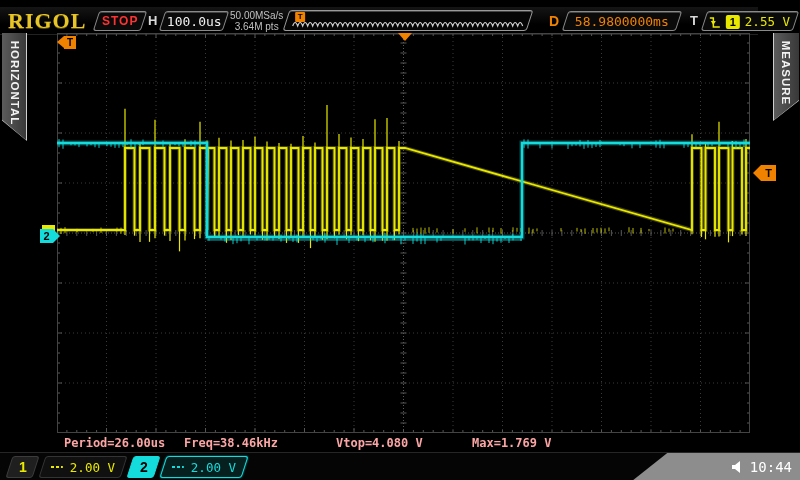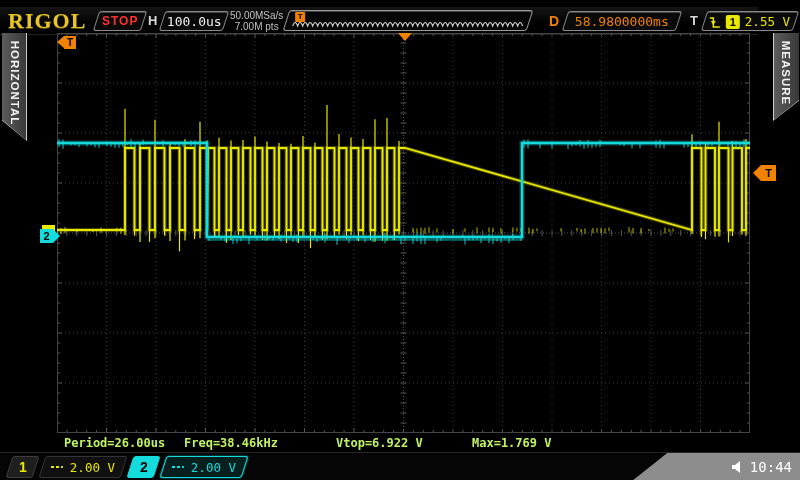--- a/index.html
+++ b/index.html
@@ -85,21 +85,21 @@
   #ch2-marker .box { position:absolute; left:0; top:0; width:13px; height:14px;
       background:#15dcdc; color:#000; font-weight:bold; font-size:11px; text-align:center;
       line-height:14px; }
   #ch2-marker .arr { position:absolute; left:13px; top:0; width:0; height:0;
       border-top:7px solid transparent; border-bottom:7px solid transparent;
       border-left:7px solid #15dcdc; }
 
   
   #meas { position:absolute; left:0; top:436px; width:800px; height:15px;
           font-family:"DejaVu Sans Mono",monospace; font-size:12px; font-weight:bold;
-          color:#bef264; }
+          color:#fca5a5; }
   #meas span { position:absolute; white-space:pre; }
   #meas .m0 { left:64px; } #meas .m1 { left:184px; } #meas .m2 { left:336px; }
   #meas .m3 { left:472px; }
 
   
   #bottombar { position:absolute; left:0; top:452px; width:800px; height:28px;
                background:#050505; border-top:1px solid #262626; }
   .chnum { position:absolute; top:3px; width:27px; height:22px; transform:skewX(-18deg);
            border-radius:3px; display:flex; align-items:center; justify-content:center;
            font-weight:bold; font-size:14px; }
@@ -142,21 +142,21 @@
     </div>
 
     <div class="lbl" style="left:148px;">H</div>
 
     <div class="pgram mono" id="tb-box">
       <span>100.0us</span>
     </div>
 
     <div id="rate">
       <div>50.00MSa/s</div>
-      <div>7.00M pts</div>
+      <div>3.64M pts</div>
     </div>
 
     <div class="pgram" id="membar">
       <div id="mem-t">T</div>
       <svg id="mem-wave" width="236" height="21">
           <path d="M4 15 Q6.5 8 9 15 Q11.5 8 14 15 Q16.5 8 19 15 Q21.5 8 24 15 Q26.5 8 29 15 Q31.5 8 34 15 Q36.5 8 39 15 Q41.5 8 44 15 Q46.5 8 49 15 Q51.5 8 54 15 Q56.5 8 59 15 Q61.5 8 64 15 Q66.5 8 69 15 Q71.5 8 74 15 Q76.5 8 79 15 Q81.5 8 84 15 Q86.5 8 89 15 Q91.5 8 94 15 Q96.5 8 99 15 Q101.5 8 104 15 Q106.5 8 109 15 Q111.5 8 114 15 Q116.5 8 119 15 Q121.5 8 124 15 Q126.5 8 129 15 Q131.5 8 134 15 Q136.5 8 139 15 Q141.5 8 144 15 Q146.5 8 149 15 Q151.5 8 154 15 Q156.5 8 159 15 Q161.5 8 164 15 Q166.5 8 169 15 Q171.5 8 174 15 Q176.5 8 179 15 Q181.5 8 184 15 Q186.5 8 189 15 Q191.5 8 194 15 Q196.5 8 199 15 Q201.5 8 204 15 Q206.5 8 209 15 Q211.5 8 214 15 Q216.5 8 219 15 Q221.5 8 224 15 Q226.5 8 229 15 Q231.5 8 234 15" fill="none" stroke="#d0d0d0" stroke-width="1.2"></path>
         </svg>
     </div>
 
     <div class="lbl" id="d-lbl">D</div>
@@ -794,21 +794,21 @@
   </div>
   <div id="ch1-marker"></div>
   <div id="ch2-marker">
     <div class="box">2</div>
     <div class="arr"></div>
   </div>
 
   <div id="meas">
     <span class="m0">Period=26.00us</span>
     <span class="m1">Freq=38.46kHz</span>
-    <span class="m2">Vtop=6.922 V</span>
+    <span class="m2">Vtop=4.080 V</span>
     <span class="m3">Max=1.769 V</span>
   </div>
 
   <div id="bottombar">
     <div class="chnum" id="ch1-num">
       <span>1</span>
     </div>
     <div class="chbox" id="ch1-box">
       <span class="inner">
         <span class="coup">

